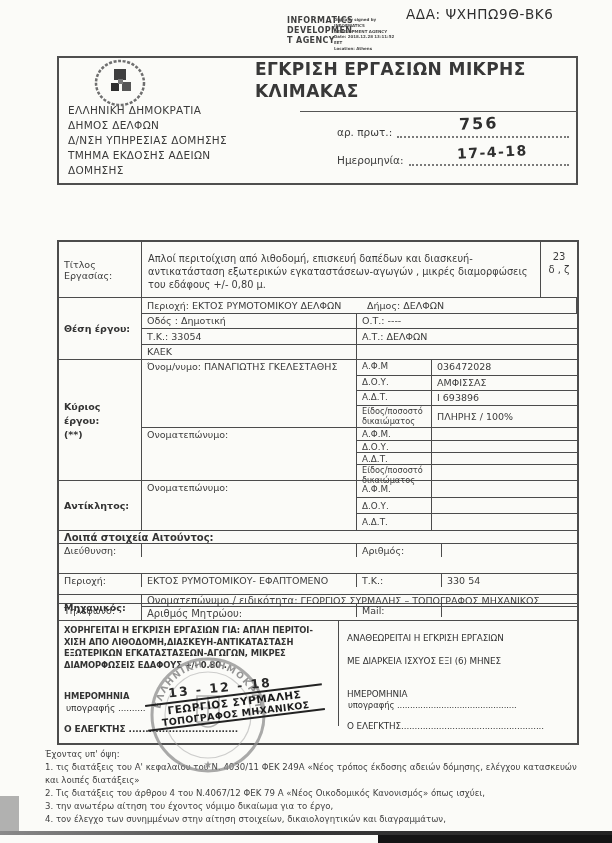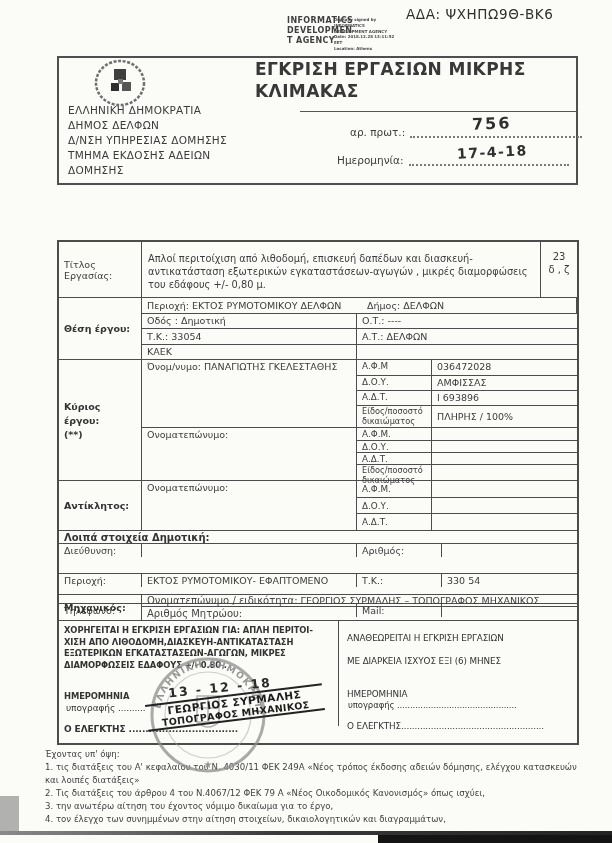--- a/index.html
+++ b/index.html
@@ -18,21 +18,21 @@
   .sig-agency { left:287px; top:16px; font-size:8px; font-weight:bold; line-height:10px; color:#3f3f3f; letter-spacing:.4px; }
   .sig-details { left:334px; top:17px; width:72px; font-size:4px; line-height:5.8px; color:#4a4a4a; font-weight:bold; }
 
   
   .header-box { left:57px; top:56px; width:521px; height:129px; border:2px solid #4f4f4f; }
   .logo { left:92px; top:59px; }
   .org-lines { left:68px; top:103px; font-size:10.5px; line-height:15px; letter-spacing:.3px; color:#3a3a3a; }
   .doc-title { left:255px; top:58px; font-size:17px; font-weight:bold; line-height:22px; letter-spacing:.4px; color:#383838; }
   .proto-divider { left:300px; top:111px; width:278px; border-top:1.5px solid #555; }
   .field-line { display:flex; align-items:flex-end; }
-  .proto-row { left:350px; top:124px; width:232px; }
+  .proto-row { left:337px; top:124px; width:232px; }
   .date-row  { left:337px; top:152px; width:232px; }
   .field-label { font-size:10.5px; color:#3d3d3d; white-space:nowrap; }
   .dotline { flex:1; border-bottom:2px dotted #7a7a7a; margin-left:5px; height:14px; position:relative; }
   .handwrite { font-weight:600; color:#2f2f2f; white-space:nowrap; }
   .hw-proto { position:absolute; left:62px; top:-10px; font-size:16px; letter-spacing:2px; transform:rotate(-2deg); }
   .hw-date  { position:absolute; left:48px; top:-8px; font-size:14px; letter-spacing:1.5px; transform:rotate(-3deg); }
   .hw-sign-date { left:168px; top:680px; font-size:12.5px; letter-spacing:2px; transform:rotate(-6deg); z-index:6; color:#2a2a2a; font-weight:bold; }
 
   
   .table { left:57px; top:240px; width:522px; height:505px; border:2px solid #4c4c4c; background:transparent; }
@@ -245,21 +245,21 @@
         <div class="c flex1"></div>
       </div>
       <div class="row flex1 bt">
         <div class="c fld-col br fld-small vc">Α.Δ.Τ.</div>
         <div class="c flex1"></div>
       </div>
     </div>
   </div>
 
   <div class="row s5 bt">
-    <div class="c flex1 bold" style="font-size:10px;">Λοιπά στοιχεία Δημοτική:</div>
+    <div class="c flex1 bold" style="font-size:10px;">Λοιπά στοιχεία Αιτούντος:</div>
   </div>
 
   <div class="col s6 bt">
     <div class="row flex1">
       <div class="c label-col br">Διεύθυνση:</div>
       <div class="c mid-col br"></div>
       <div class="c app-l2 br">Αριθμός:</div>
       <div class="c flex1"></div>
     </div>
     <div class="row flex1 bt">

